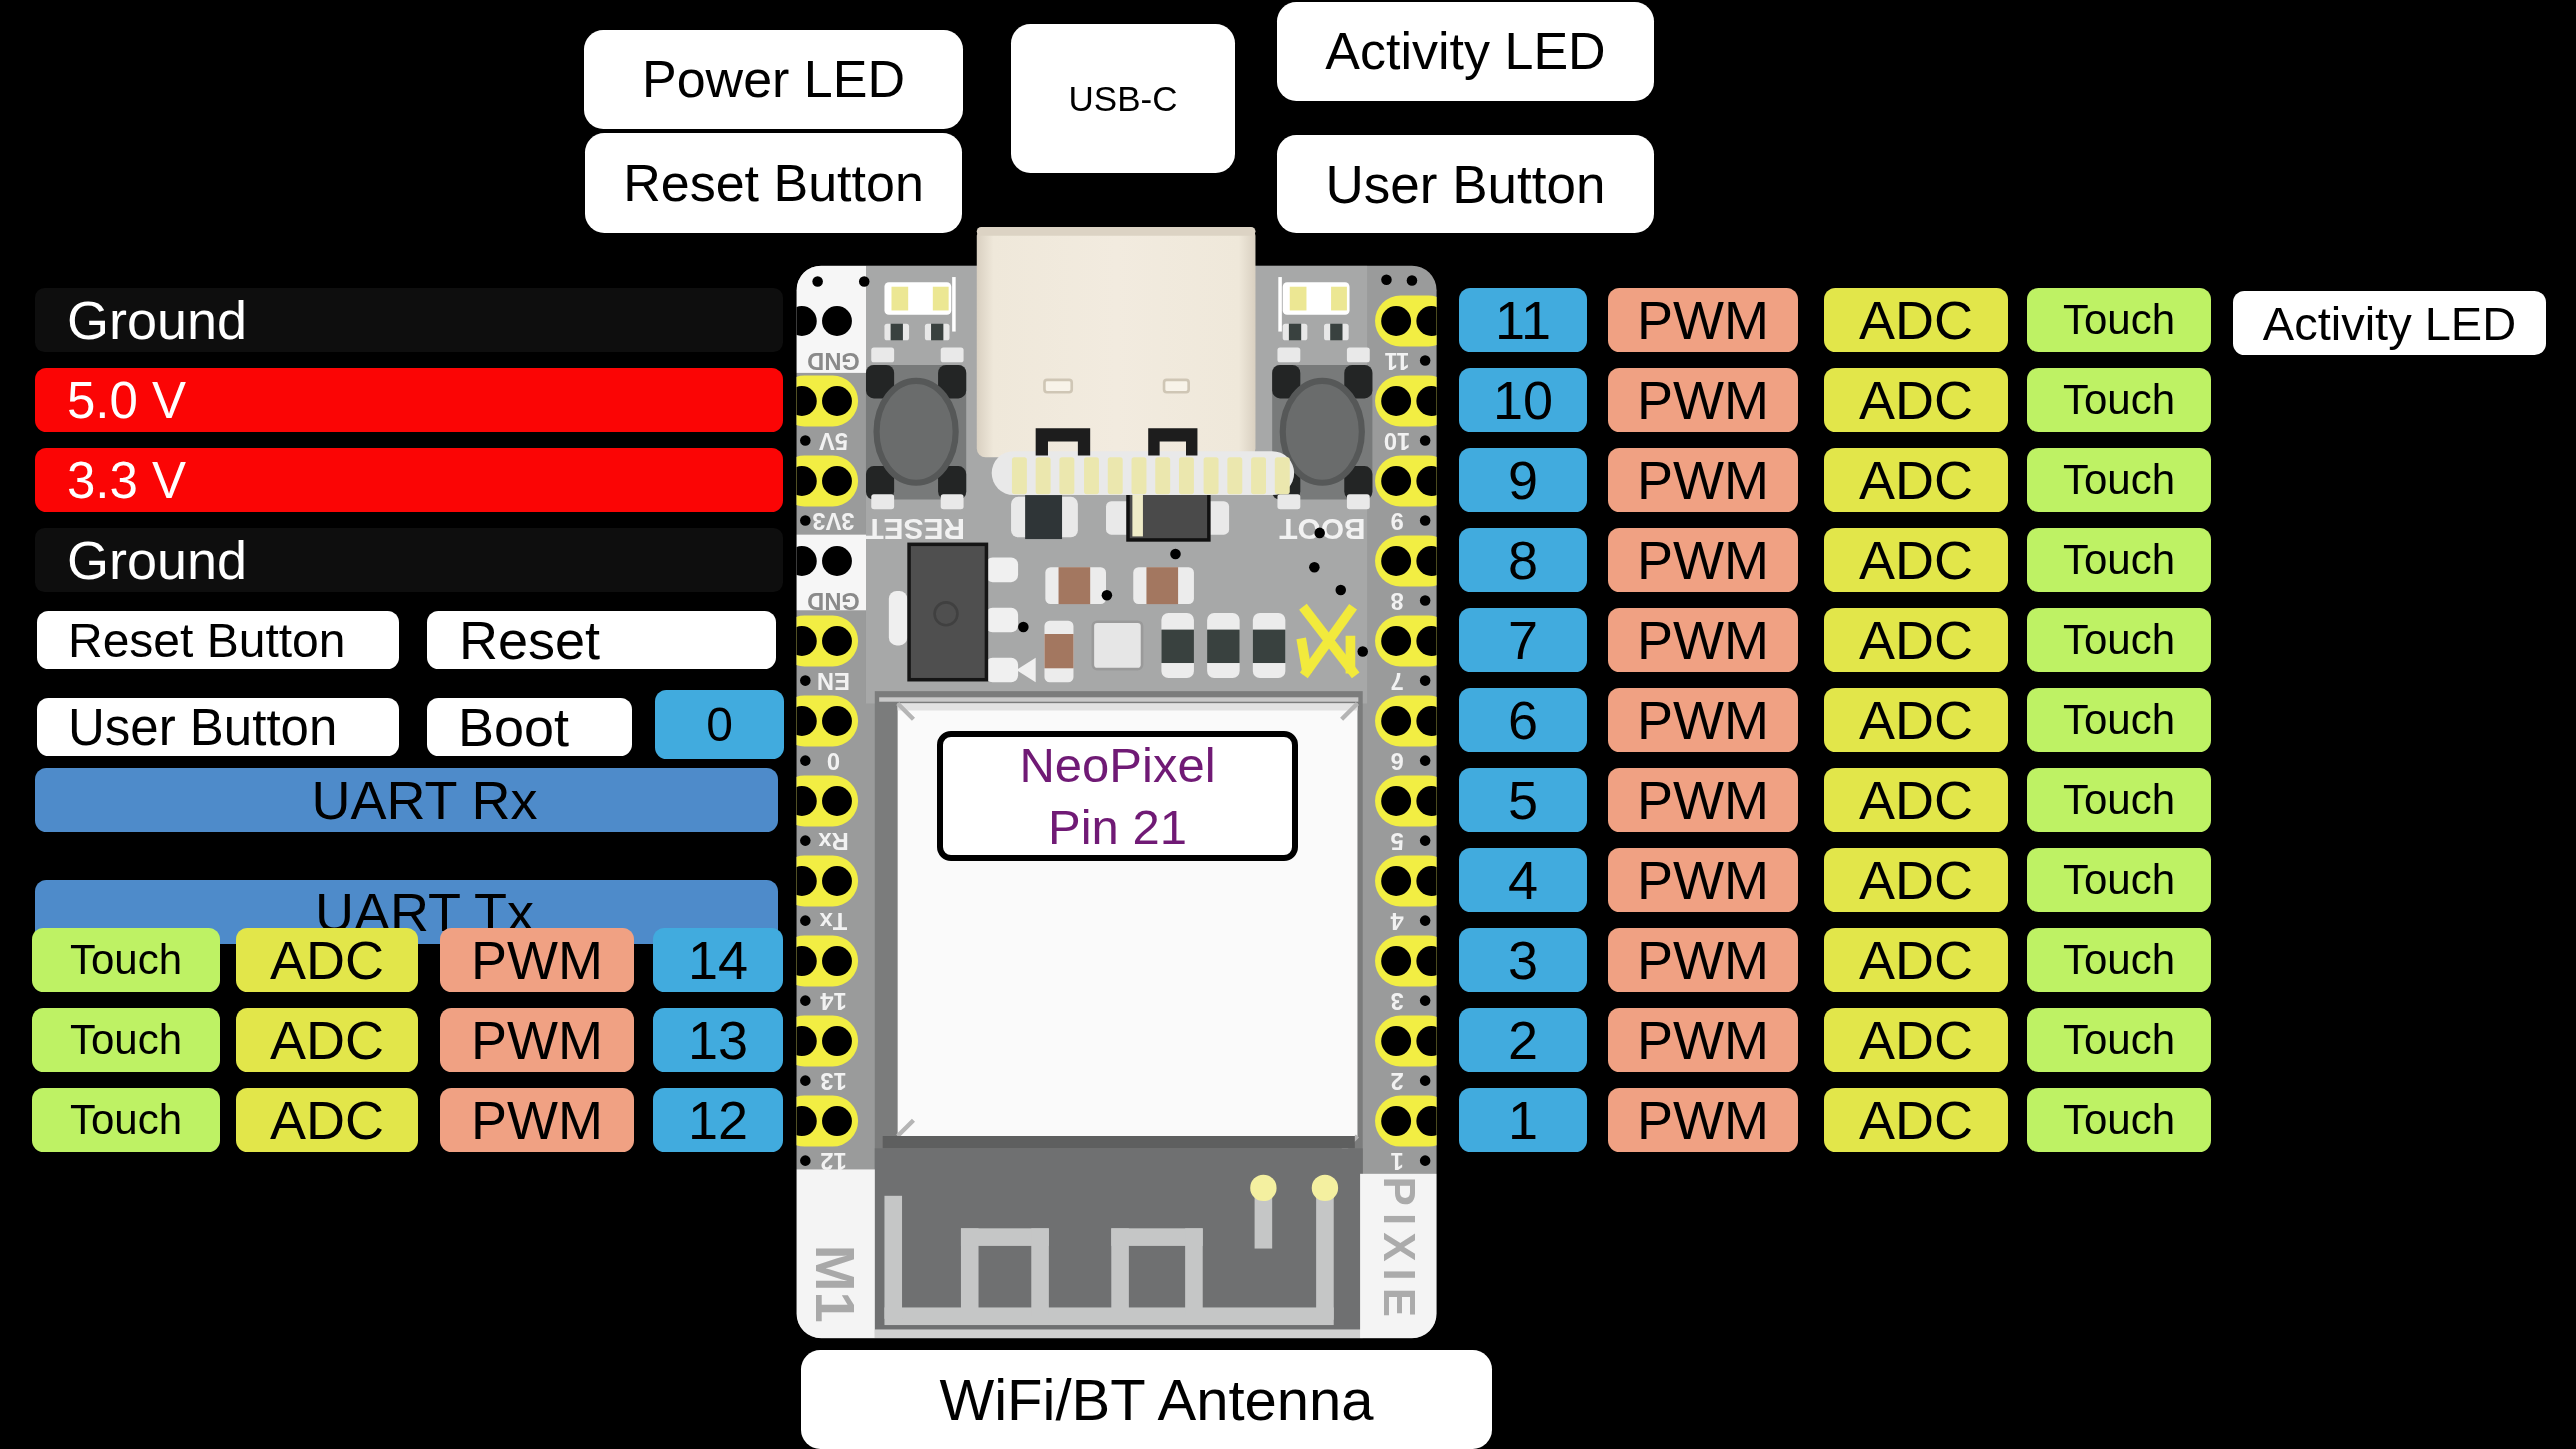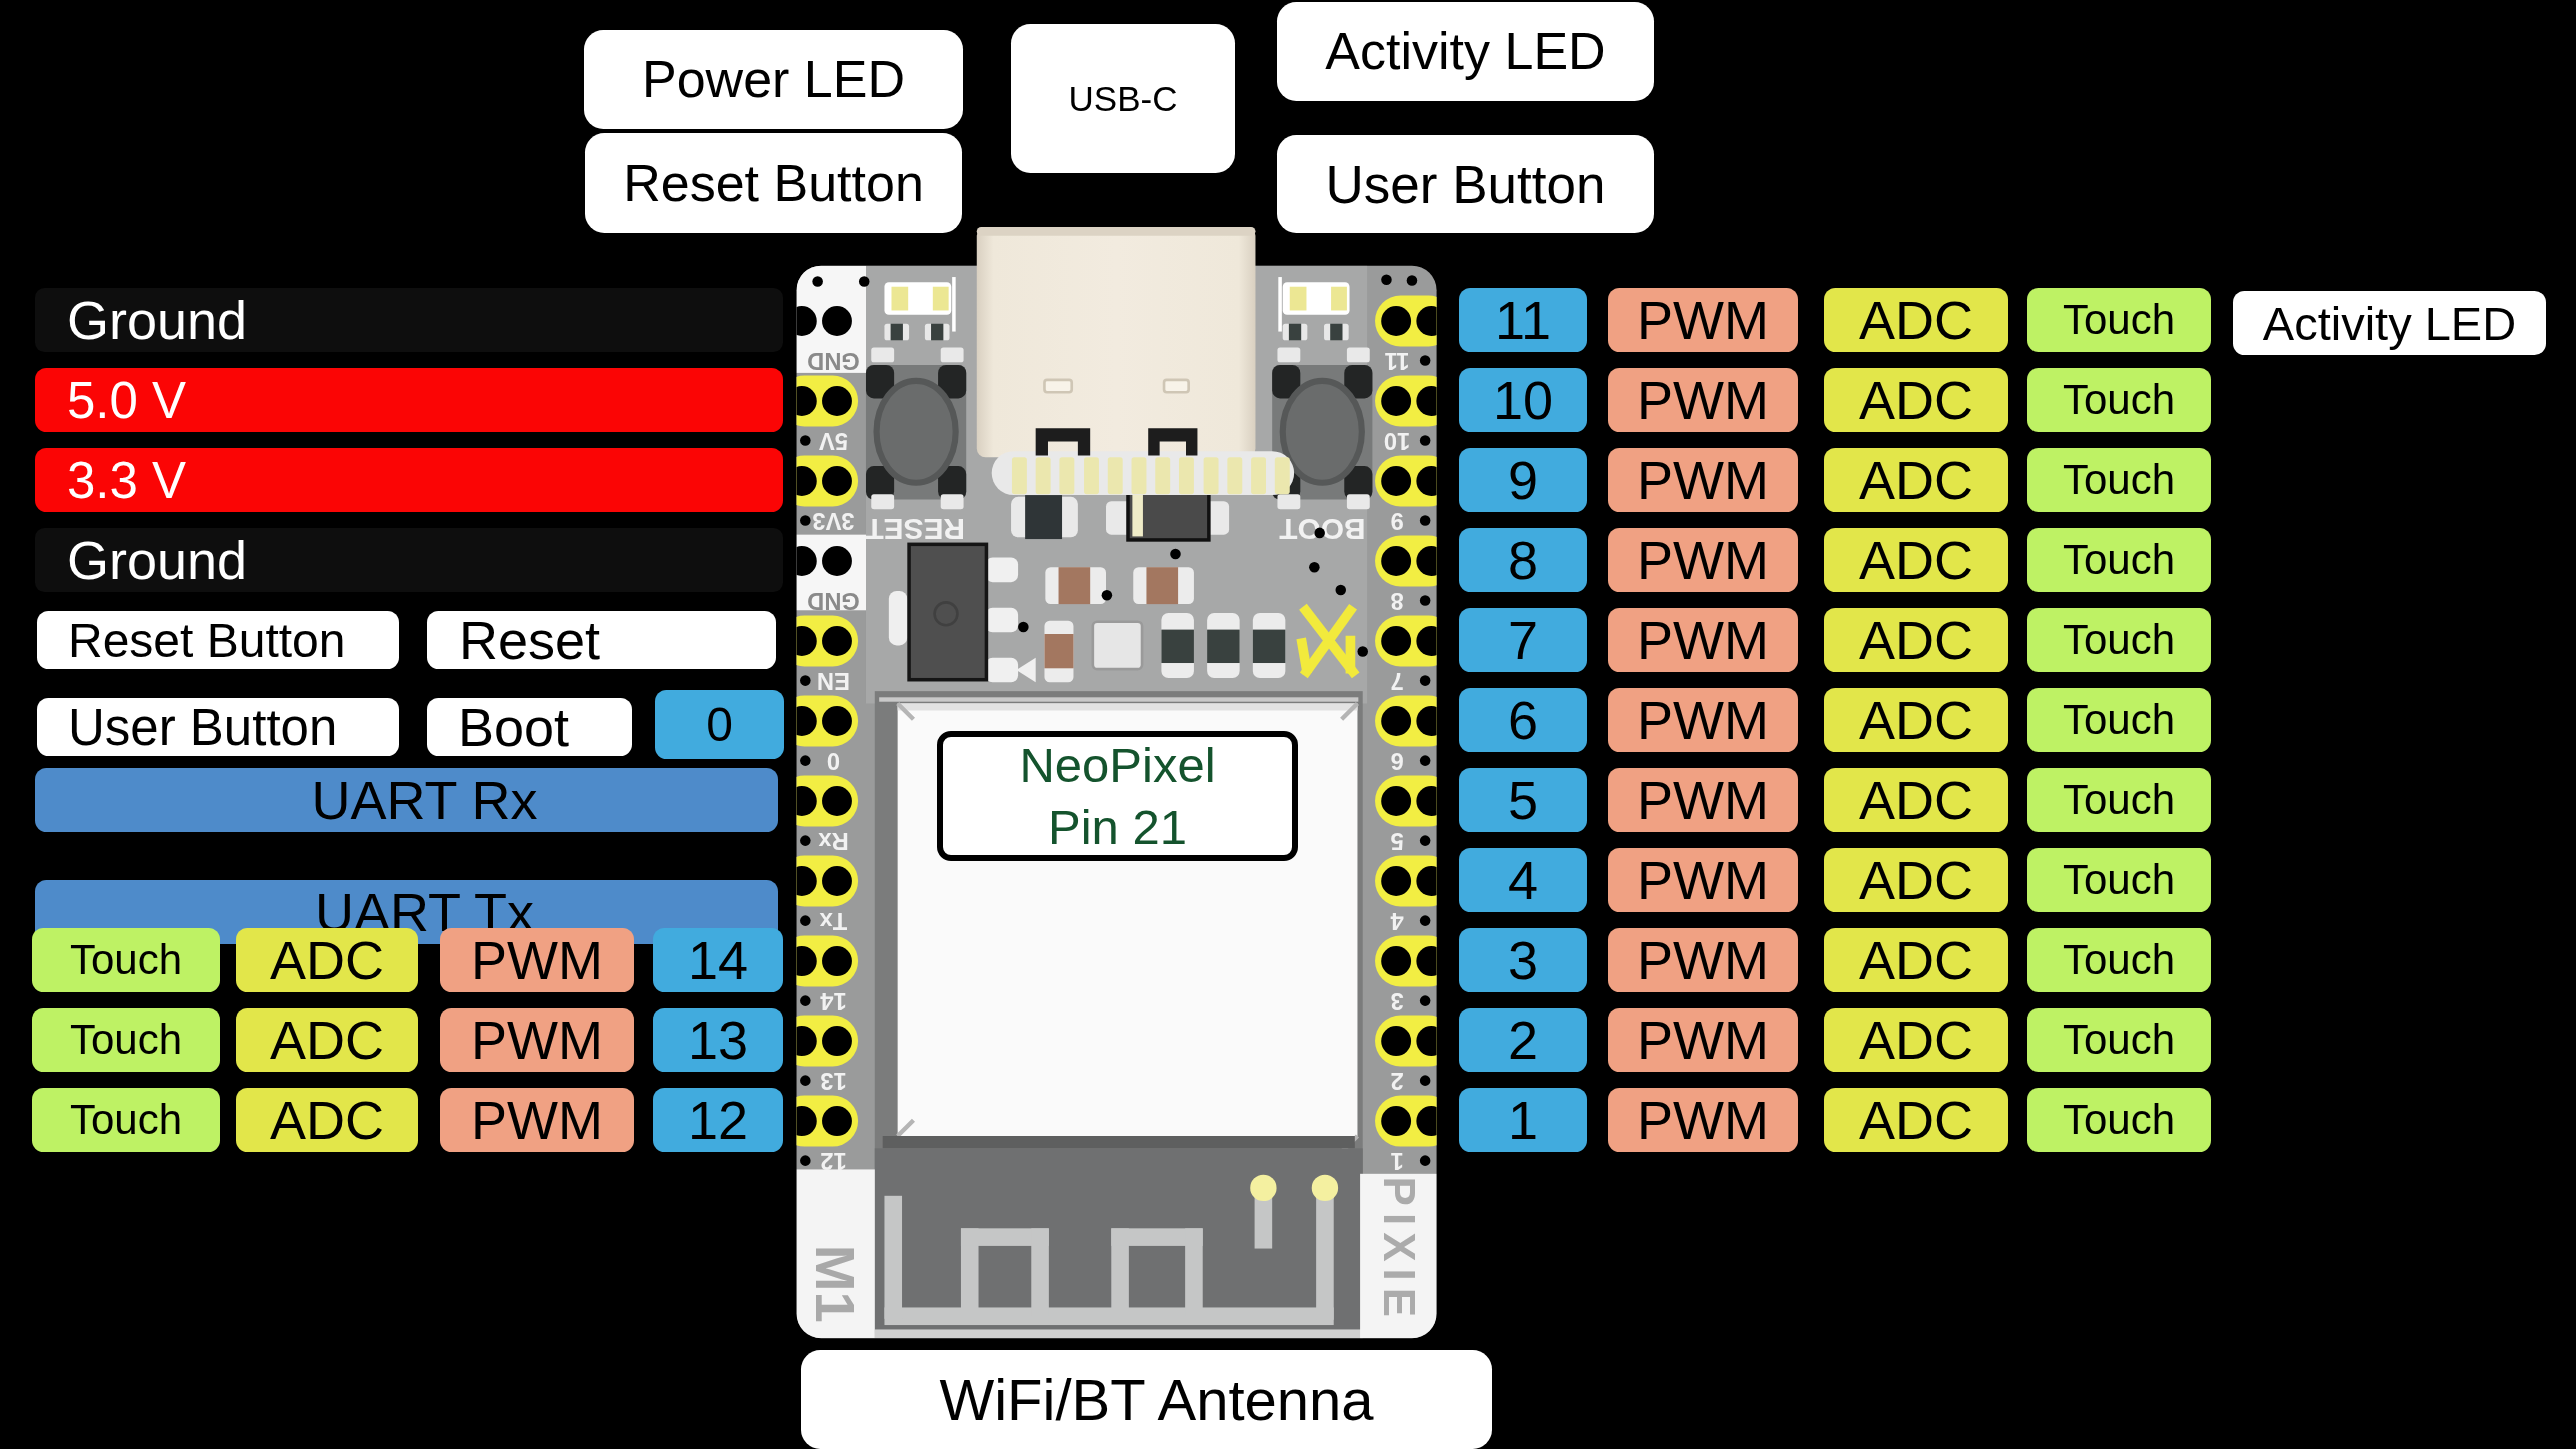--- a/index.html
+++ b/index.html
@@ -283,21 +283,21 @@
 </svg>
 
 <div class="bx w" style="left:584px;top:1.8px;width:379px;height:99px;font-size:52px;margin-top:28px;">Power LED</div>
 <div class="bx w" style="left:585px;top:133px;width:377px;height:100px;font-size:52px;">Reset Button</div>
 <div class="bx w" style="left:1011px;top:24px;width:224px;height:149px;font-size:35px;">USB-C</div>
 <div class="bx w" style="left:1277px;top:1.8px;width:377px;height:99px;font-size:52px;">Activity LED</div>
 <div class="bx w" style="left:1277px;top:135px;width:377px;height:98px;font-size:53px;">User Button</div>
 
 <div class="bx w" style="left:801px;top:1350px;width:691px;height:99px;font-size:58px;padding-left:20px;">WiFi/BT Antenna</div>
 
-<div style="position:absolute;left:937px;top:731px;width:361px;height:130px;box-sizing:border-box;background:#fff;border:6.2px solid #000;border-radius:14px;display:flex;flex-direction:column;align-items:center;justify-content:center;font-size:49px;line-height:62px;color:#14532d;">
+<div style="position:absolute;left:937px;top:731px;width:361px;height:130px;box-sizing:border-box;background:#fff;border:6.2px solid #000;border-radius:14px;display:flex;flex-direction:column;align-items:center;justify-content:center;font-size:49px;line-height:62px;color:#701a75;">
     <div>NeoPixel</div>
     <div>Pin 21</div>
   </div>
 
 <div class="bx row blk" style="left:35px;top:288px;width:748px;">Ground</div>
 <div class="bx row red" style="left:35px;top:368px;width:748px;">5.0&nbsp;V</div>
 <div class="bx row red" style="left:35px;top:448px;width:748px;">3.3&nbsp;V</div>
 <div class="bx row blk" style="left:35px;top:528px;width:748px;">Ground</div>
 <div class="bx row wr" style="left:37px;top:611px;width:362px;height:58px;font-size:48px;justify-content:flex-start;padding-left:31px;">Reset Button</div>
 <div class="bx row wr" style="left:427px;top:611px;width:349px;height:58px;justify-content:flex-start;padding-left:32px;">Reset</div>

